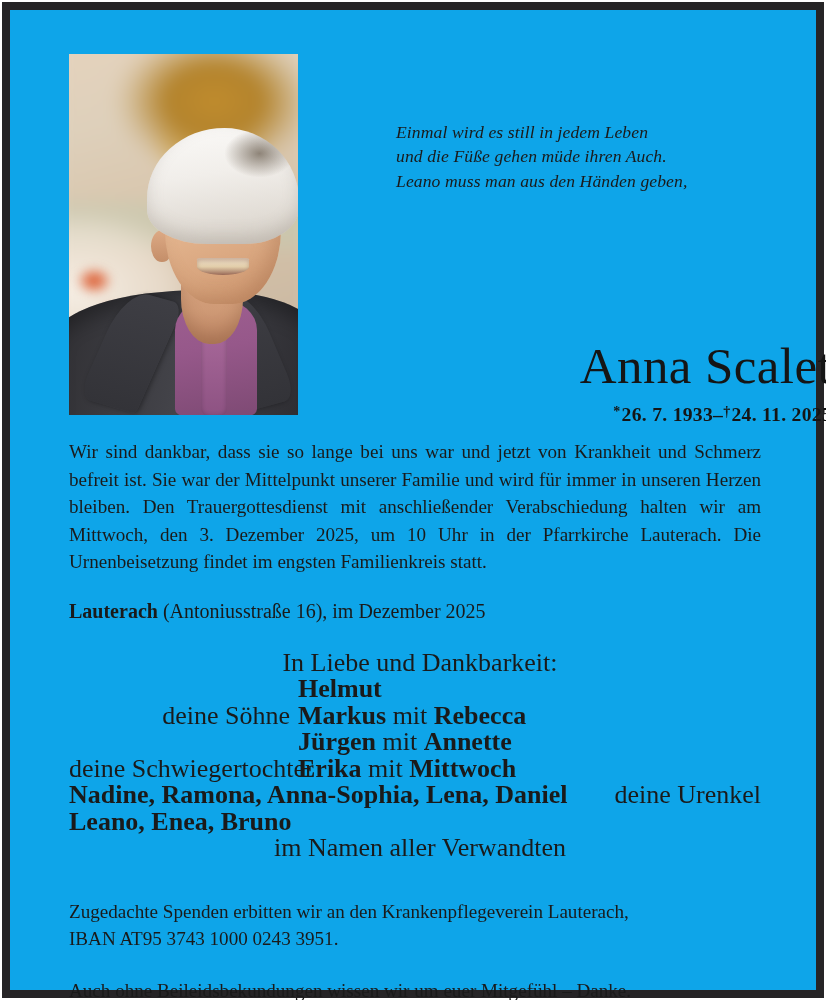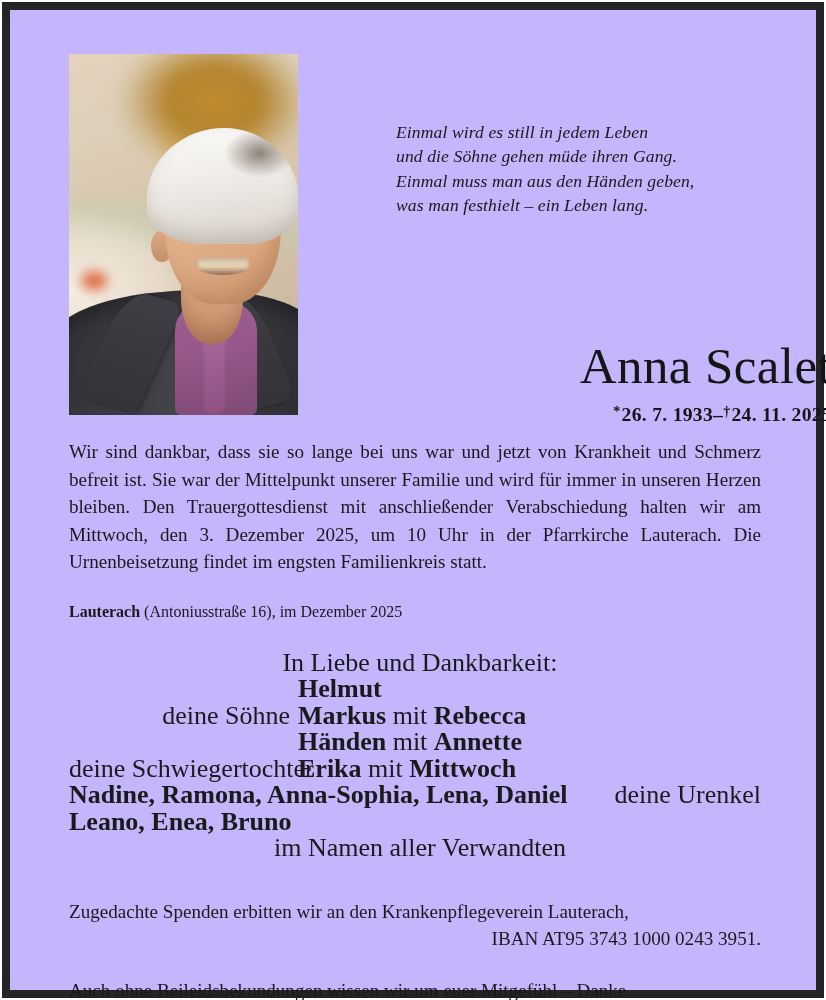--- a/index.html
+++ b/index.html
@@ -23,21 +23,21 @@
     top: 2px;
     width: 822px;
     height: 996px;
     box-sizing: border-box;
     border: 8px solid #262426;
     background: #ffffff;
   }
   .sheet {
     position: absolute;
     inset: 0;
-    background: #c4b5fd;
+    background: #0ea5e9;
   }
 
   
   .top {
     position: absolute;
     left: 0; top: 0;
     width: 100%;
     height: 418px;
   }
 
@@ -256,21 +256,21 @@
   }
   .obit-text {
     font-size: 19.1px;
     line-height: 27.6px;
     text-align: justify;
     text-justify: inter-word;
     color: #1a1a1a;
   }
   .place-line {
     margin-top: 22px;
-    font-size: 16px;
+    font-size: 20px;
     line-height: 27px;
     color: #1a1a1a;
   }
   .place-line b { font-weight: bold; }
 
   
   .family {
     margin-top: 25px;
     width: 692px;
     font-size: 26px;
@@ -301,21 +301,21 @@
   .closing {
     margin-top: 36px;
     font-size: 19.1px;
     line-height: 27.2px;
     color: #1a1a1a;
   }
   .donation {
     text-align: justify;
     text-justify: inter-word;
   }
-  .donation .l2 { text-align: right; }
+  .donation .l2 { text-align: left; }
   .thanks {
     margin-top: 25px;
   }
 </style>
 </head>
 <body>
 
 <div class="notice">
   <div class="sheet">
 
@@ -331,23 +331,22 @@
         <div class="photo-face">
           <span class="eye l"></span>
           <span class="eye r"></span>
           <span class="smile"></span>
         </div>
         <div class="photo-hair"></div>
       </div>
 
       <div class="poem">
         <div>Einmal wird es still in jedem Leben</div>
-        <div>und die Söhne gehen müde ihren Gang.</div>
-        <div>Einmal muss man aus den Händen geben,</div>
-        <div>was man festhielt – ein Leben lang.</div>
+        <div>und die Füße gehen müde ihren Auch.</div>
+        <div>Leano muss man aus den Händen geben,</div>
       </div>
 
       <div class="name-block">
         <div class="deceased-name">Anna Scalet</div>
         <div class="life-dates">
           <span class="sym">*</span><span>26. 7. 1933</span><span>–</span><span class="sym">†</span><span>24. 11. 2025</span>
         </div>
       </div>
     </div>
 
@@ -362,21 +361,21 @@
       <div class="family">
         <div class="fam-center">In Liebe und Dankbarkeit:</div>
         <div class="fam-rows">
           <div class="fam-label"></div>
           <div class="fam-names"><b>Helmut</b></div>
 
           <div class="fam-label">deine Söhne</div>
           <div class="fam-names"><b>Markus</b> mit <b>Rebecca</b></div>
 
           <div class="fam-label"></div>
-          <div class="fam-names"><b>Händen</b> mit <b>Annette</b></div>
+          <div class="fam-names"><b>Jürgen</b> mit <b>Annette</b></div>
 
           <div class="fam-label">deine Schwiegertochter</div>
           <div class="fam-names"><b>Erika</b> mit <b>Mittwoch</b></div>
 
           <div class="fam-names"><b>Nadine, Ramona, Anna-Sophia, Lena, Daniel</b></div>
 
           <div class="fam-label">deine Urenkel</div>
           <div class="fam-names"><b>Leano, Enea, Bruno</b></div>
         </div>
         <div class="fam-center">im Namen aller Verwandten</div>

